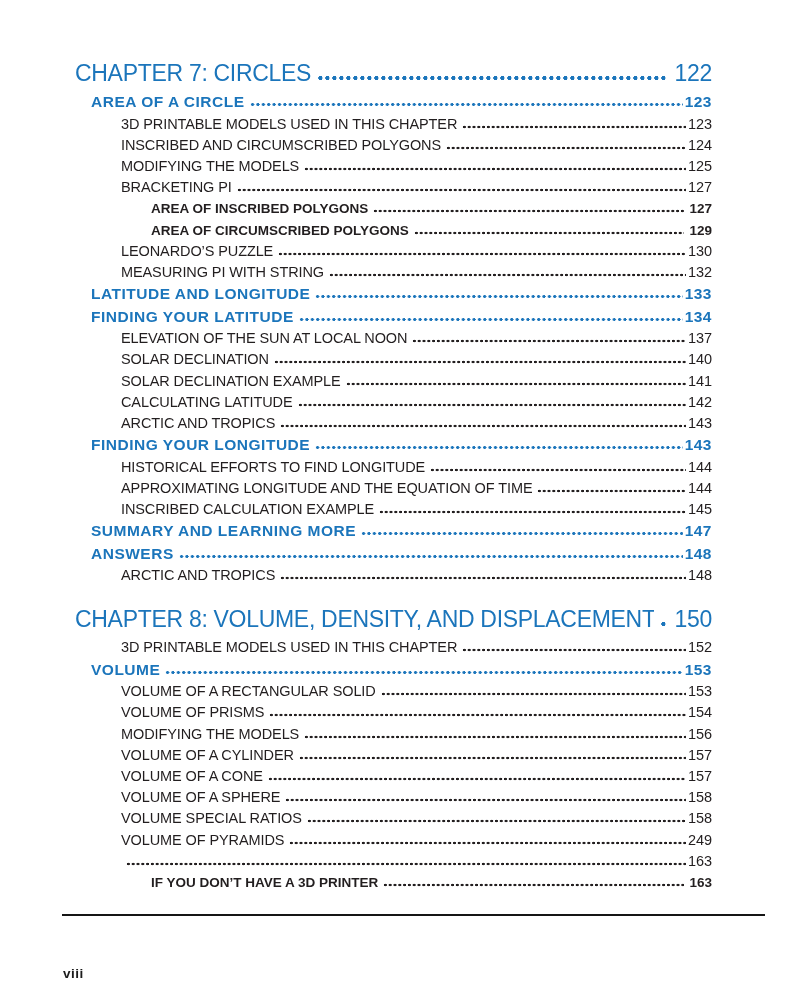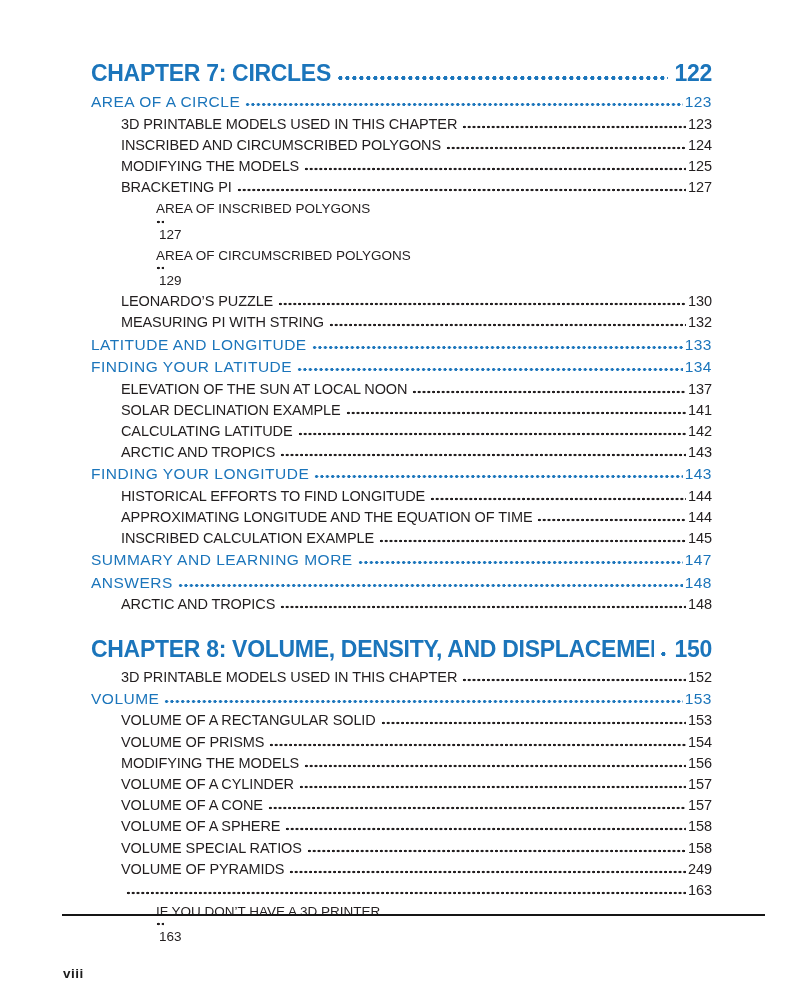--- a/index.html
+++ b/index.html
@@ -33,39 +33,38 @@
     background-image: radial-gradient(circle at 2.4px 2px, currentColor 1.2px, transparent 1.55px);
     background-size: 4.8px 4px;
     background-repeat: repeat-x;
     background-position: left bottom;
   }
 
   
   .lv-chapter {
     color: var(--blue);
     font-size: 23px;
-    font-weight: 700;
+    font-weight: 400;
     letter-spacing: -0.3px;
     line-height: 30px;
     margin-bottom: 3px;
-    margin-left: 16px;
   }
   .lv-chapter .leader {
     height: 6px;
     background-image: radial-gradient(circle at 3.4px 3px, currentColor 1.9px, transparent 2.3px);
     background-size: 7px 6px;
     margin: 0 3px 1px 6px;
   }
   .lv-chapter .pg { padding-left: 4px; }
 
   
   .lv-1 {
     color: var(--blue);
     font-size: 15.5px;
-    font-weight: 400;
+    font-weight: 700;
     letter-spacing: 0.5px;
     line-height: 22.5px;
     margin-left: 16px;
   }
   .lv-1 .leader {
     height: 5px;
     background-image: radial-gradient(circle at 2.6px 2.5px, currentColor 1.4px, transparent 1.75px);
     background-size: 5.4px 5px;
   }
 
@@ -76,24 +75,23 @@
     font-weight: 400;
     letter-spacing: -0.1px;
     line-height: 21.2px;
     margin-left: 46px;
   }
 
   
   .lv-3 {
     color: var(--ink);
     font-size: 13.5px;
-    font-weight: 400;
+    font-weight: 700;
     line-height: 21.2px;
     margin-left: 76px;
-    flex-direction: column;
   }
   .lv-3 .pg { padding-left: 3px; }
 
   .footer-rule {
     position: absolute;
     left: 62px;
     right: 35px;
     top: 914px;
     height: 2px;
     background: #151515;
@@ -173,20 +171,25 @@
     <span class="label">FINDING YOUR LATITUDE</span>
     <span class="leader"></span>
     <span class="pg">134</span>
   </div>
         <div class="row lv-2">
     <span class="label">ELEVATION OF THE SUN AT LOCAL NOON</span>
     <span class="leader"></span>
     <span class="pg">137</span>
   </div>
         <div class="row lv-2">
+    <span class="label">SOLAR DECLINATION</span>
+    <span class="leader"></span>
+    <span class="pg">140</span>
+  </div>
+        <div class="row lv-2">
     <span class="label">SOLAR DECLINATION EXAMPLE</span>
     <span class="leader"></span>
     <span class="pg">141</span>
   </div>
         <div class="row lv-2">
     <span class="label">CALCULATING LATITUDE</span>
     <span class="leader"></span>
     <span class="pg">142</span>
   </div>
         <div class="row lv-2">

